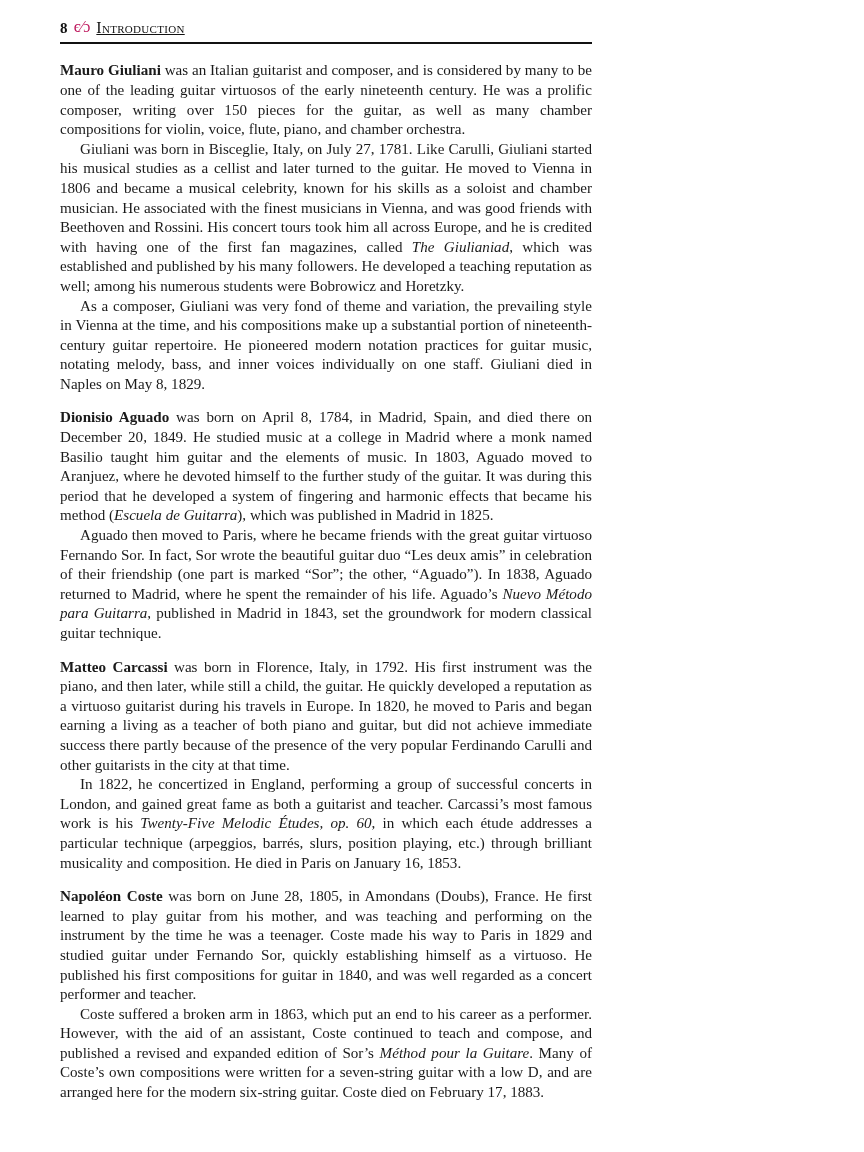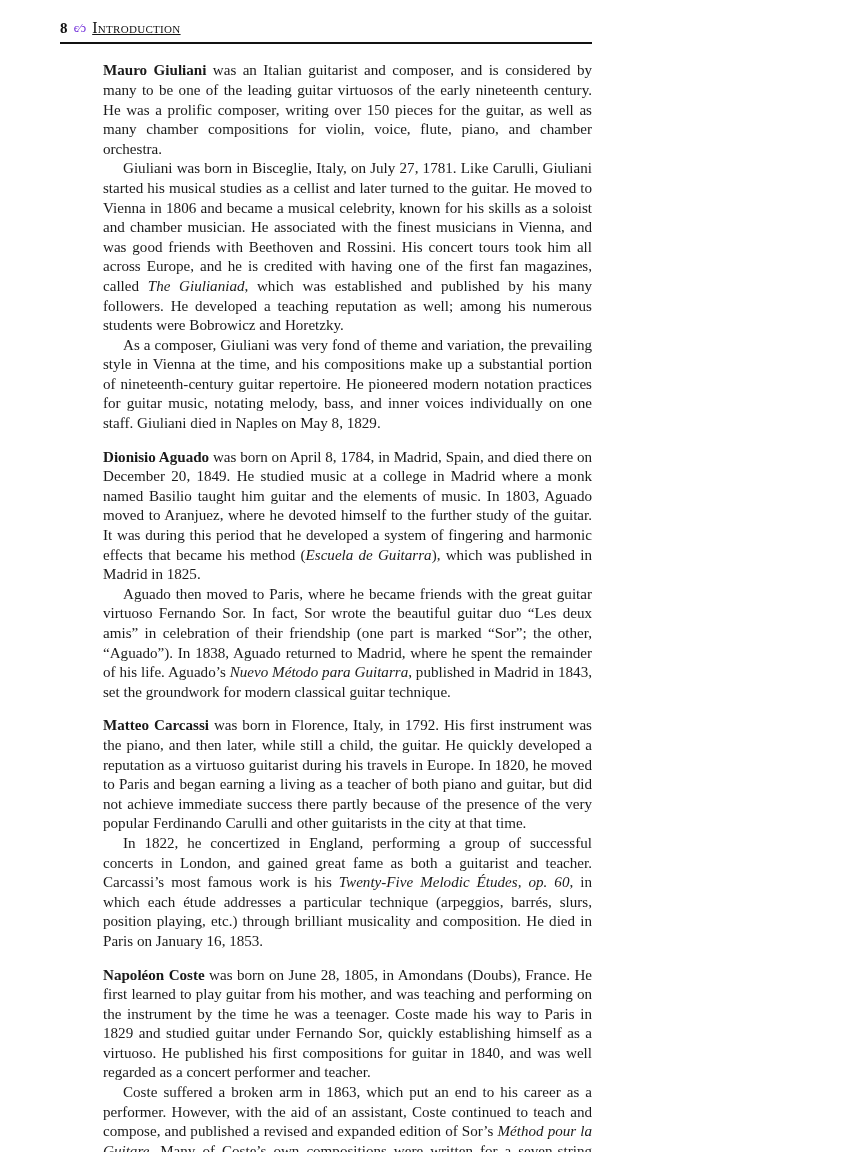--- a/index.html
+++ b/index.html
@@ -36,42 +36,41 @@
     line-height: 1.2;
     padding-bottom: 3px;
     color: #111;
   }
   .runhead .folio {
     font-weight: bold;
     font-size: 15px;
     letter-spacing: 0.2px;
   }
   .runhead .ornament {
-    font-size: 12px;
+    font-size: 16px;
     transform: translateY(-1px);
     letter-spacing: 0;
-    color: #6d28d9;
+    color: #be185d;
   }
   .runhead .rh-title {
     font-variant: small-caps;
     font-size: 16px;
     letter-spacing: 0.3px;
     text-decoration: underline;
   }
   .rule {
     width: 100%;
     height: 2.2px;
     background: #111;
     margin-top: 2px;
     margin-bottom: 17px;
   }
   
   .sect {
     margin-bottom: 14px;
-    margin-left: 43px;
   }
   p {
     margin: 0;
     font-size: 15.1px;
     line-height: 19.6px;
     text-align: justify;
     text-justify: inter-word;
     hyphens: none;
     -webkit-hyphens: none;
   }

